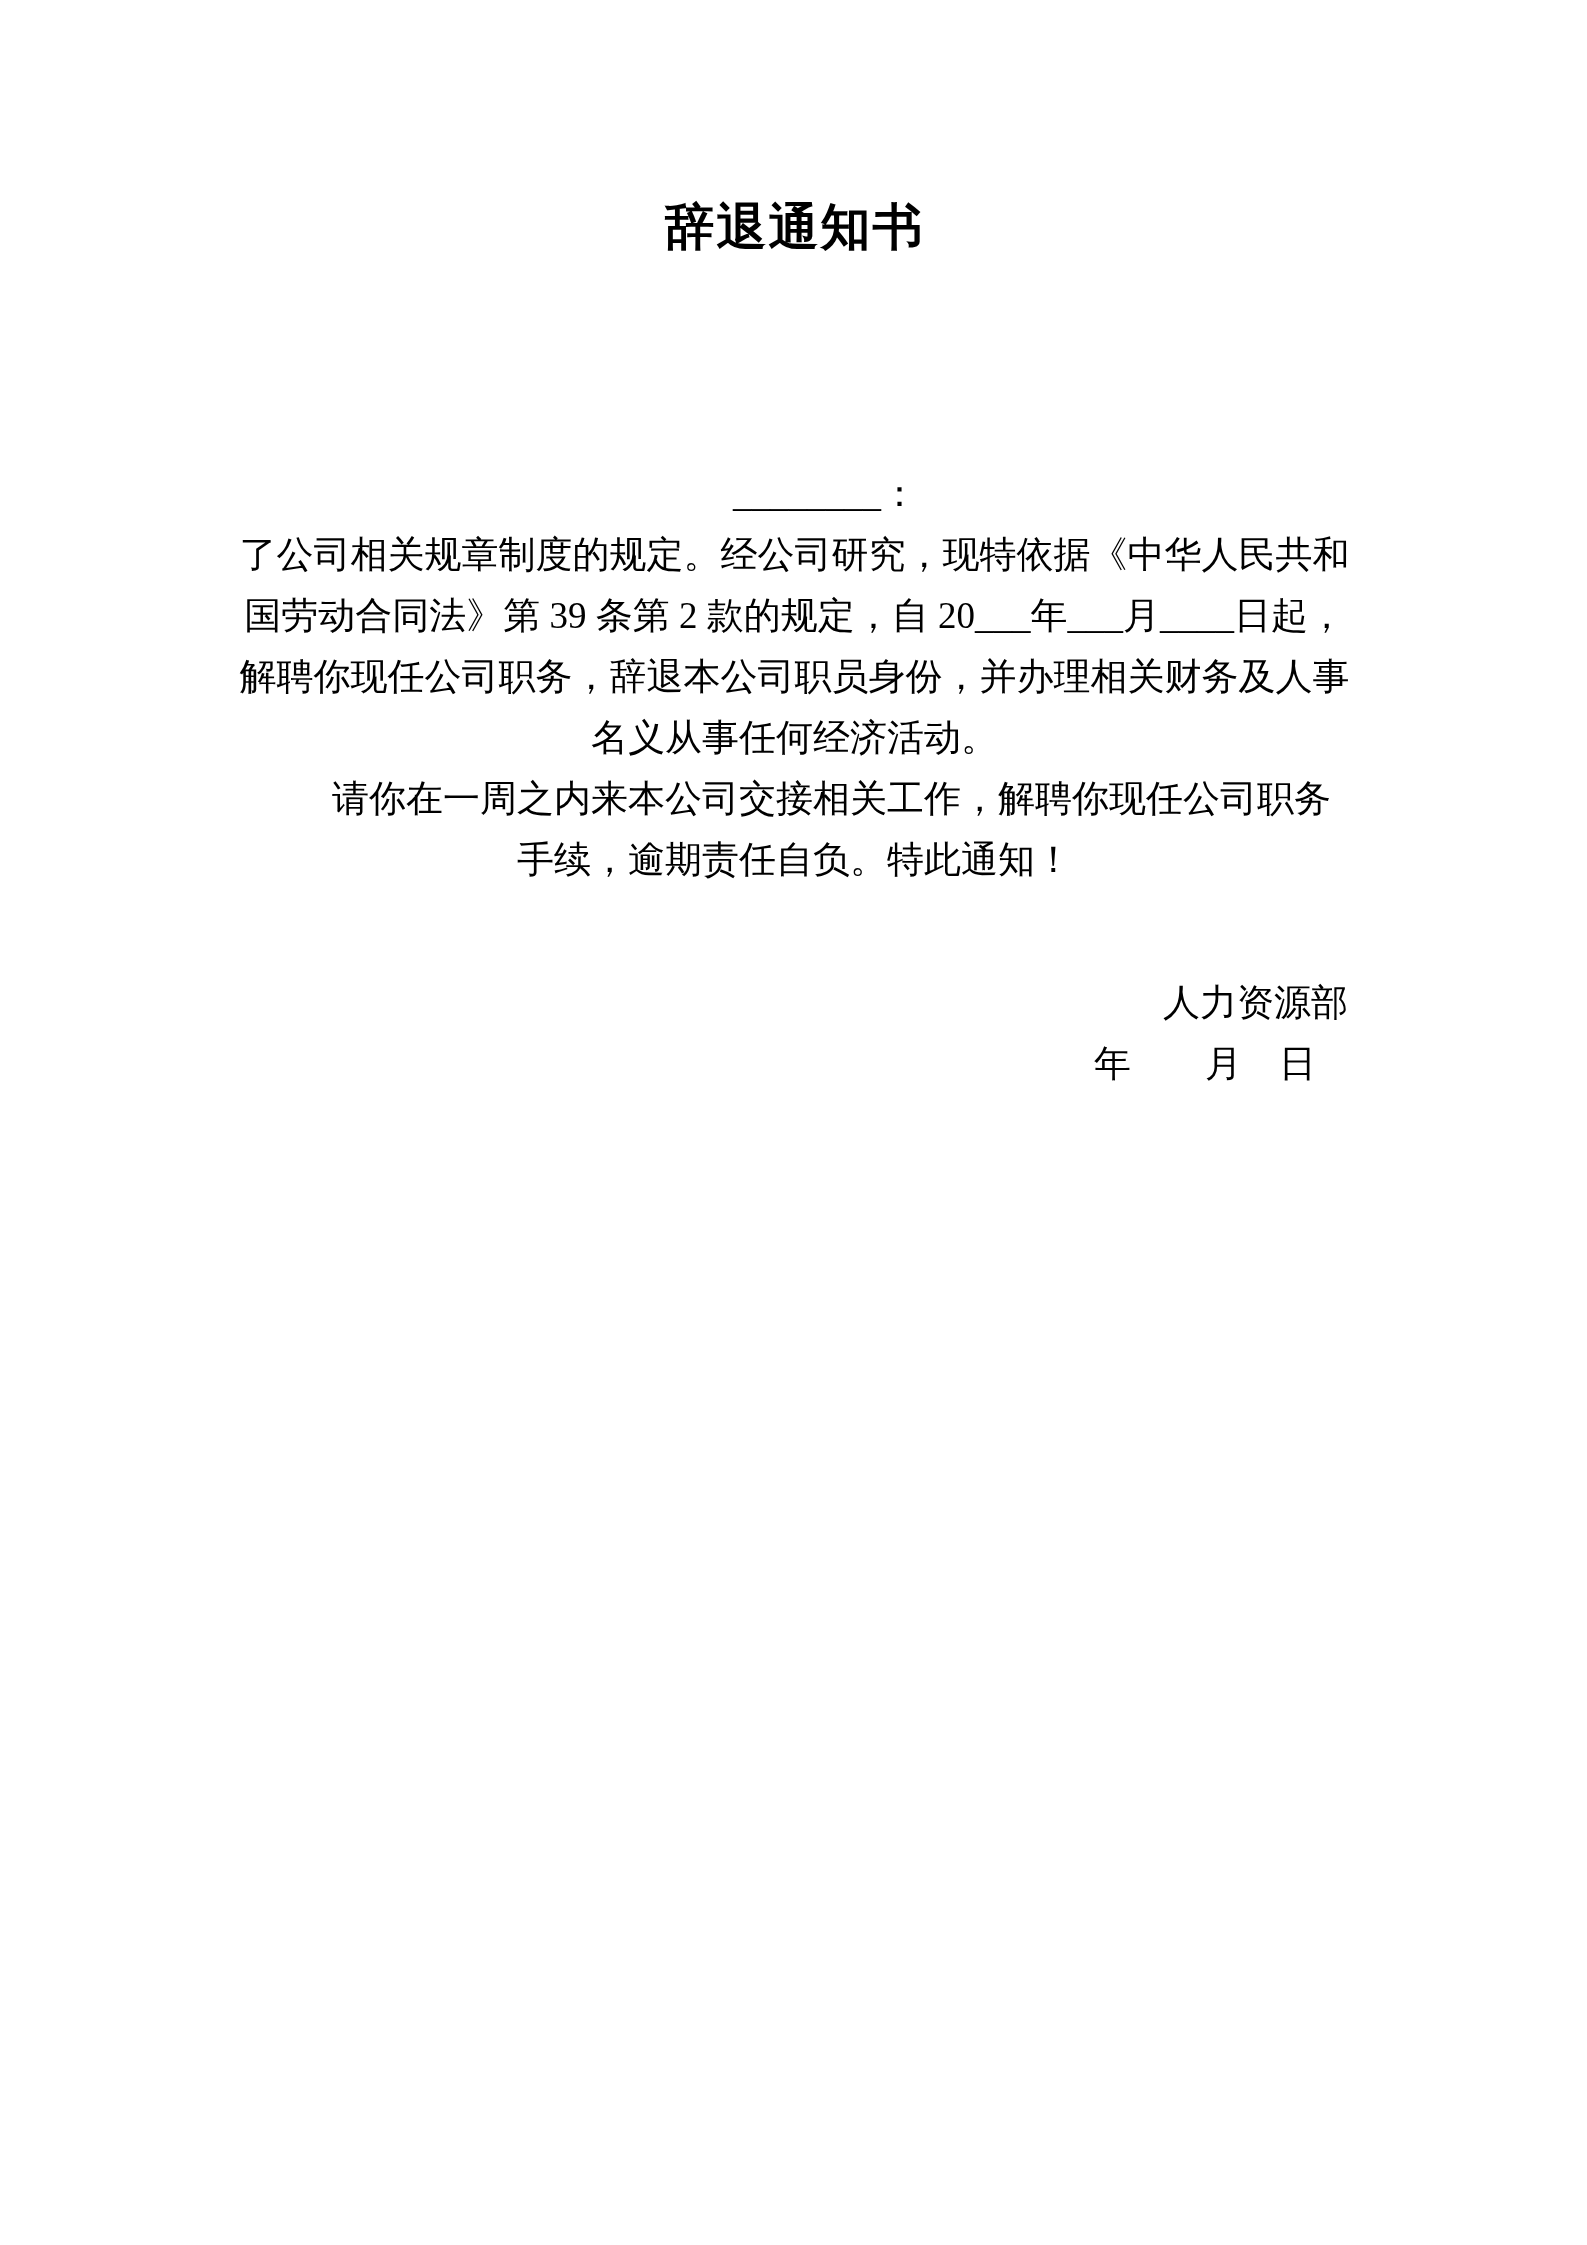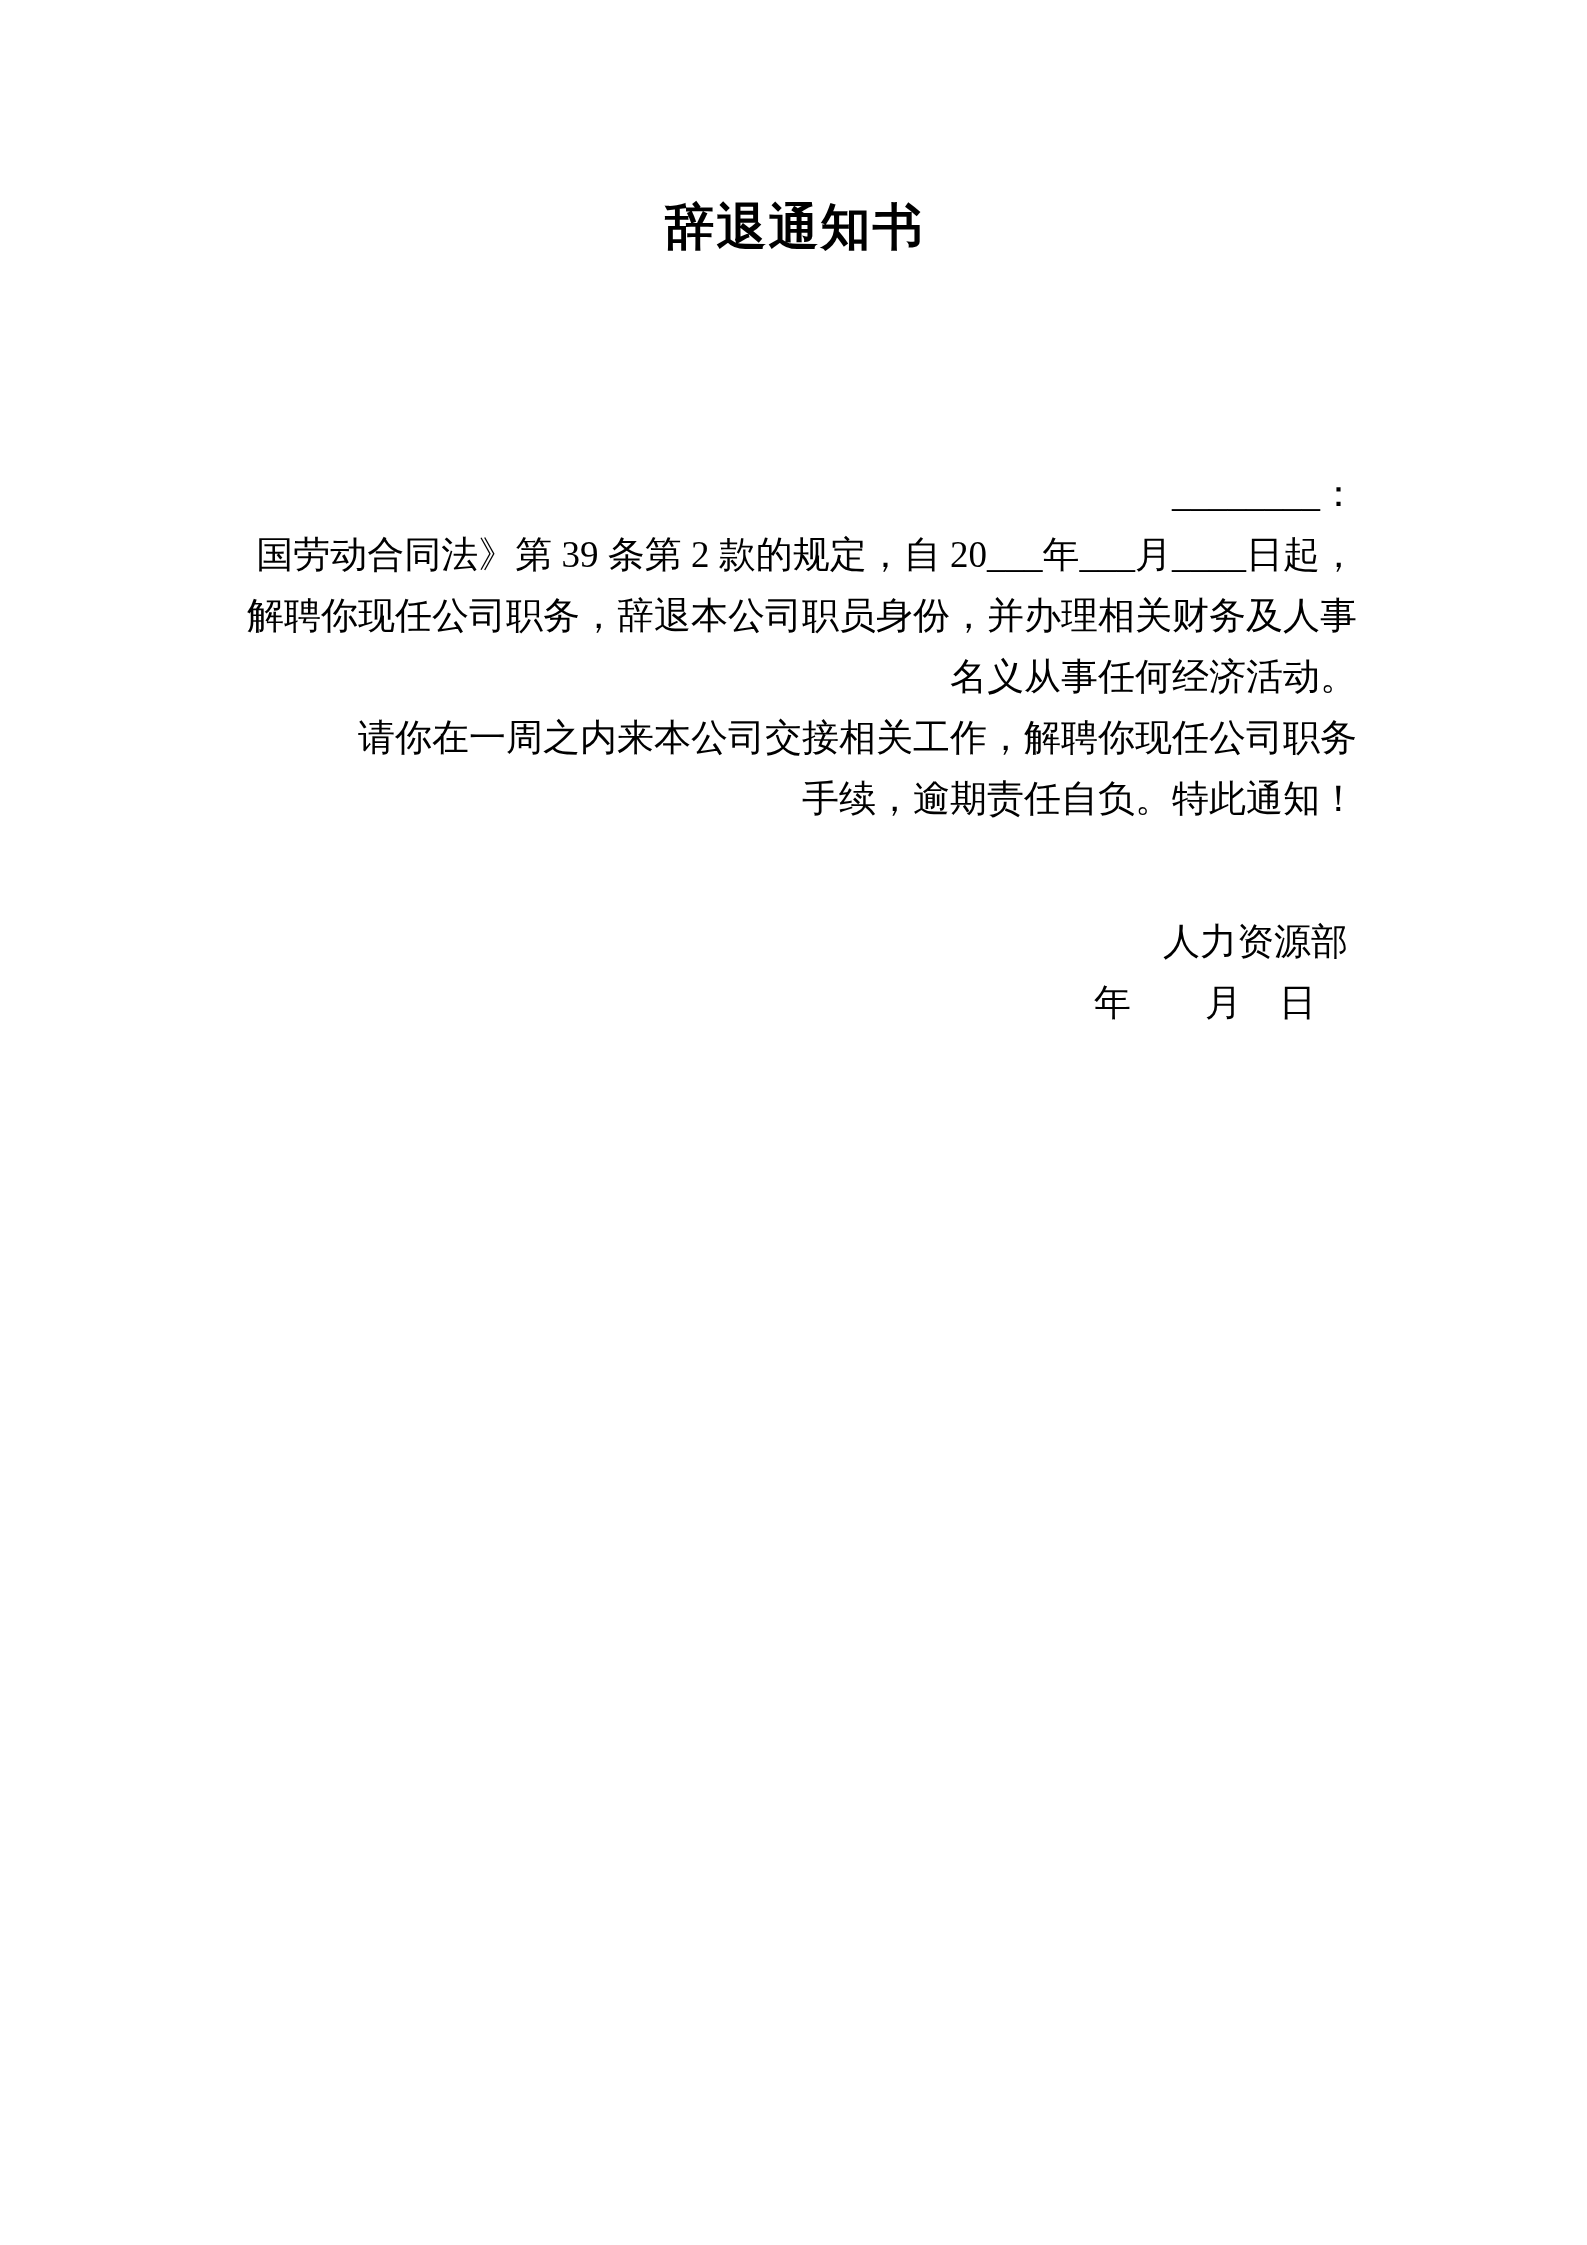--- a/index.html
+++ b/index.html
@@ -29,21 +29,21 @@
     white-space: pre;
   }
   .body-block {
     margin-top: 211px;
     font-size: 37px;
   }
   .line {
     height: 61px;
     line-height: 61px;
     white-space: pre;
-    text-align: right;
+    text-align: center;
   }
   .salutation {
     margin-left: 62px;
   }
   .indent {
     padding-left: 74px;
   }
   .signature-block {
     margin-top: 82px;
     font-size: 37px;
@@ -62,20 +62,21 @@
 <body>
 
 <div class="page">
   <div class="content">
 
     <div class="doc-title">辞退通知书</div>
 
     <div class="body-block">
       <div class="line salutation">________：</div>
 
+      <div class="line">了公司相关规章制度的规定。经公司研究，现特依据《中华人民共和</div>
       <div class="line">国劳动合同法》第 39 条第 2 款的规定，自 20___年___月____日起，</div>
       <div class="line">解聘你现任公司职务，辞退本公司职员身份，并办理相关财务及人事</div>
       <div class="line">名义从事任何经济活动。</div>
       <div class="line indent">请你在一周之内来本公司交接相关工作，解聘你现任公司职务</div>
       <div class="line">手续，逾期责任自负。特此通知！</div>
     </div>
 
     <div class="signature-block">
       <div class="sig-line sig-department">人力资源部</div>
       <div class="sig-line sig-date">年　　月　日</div>

